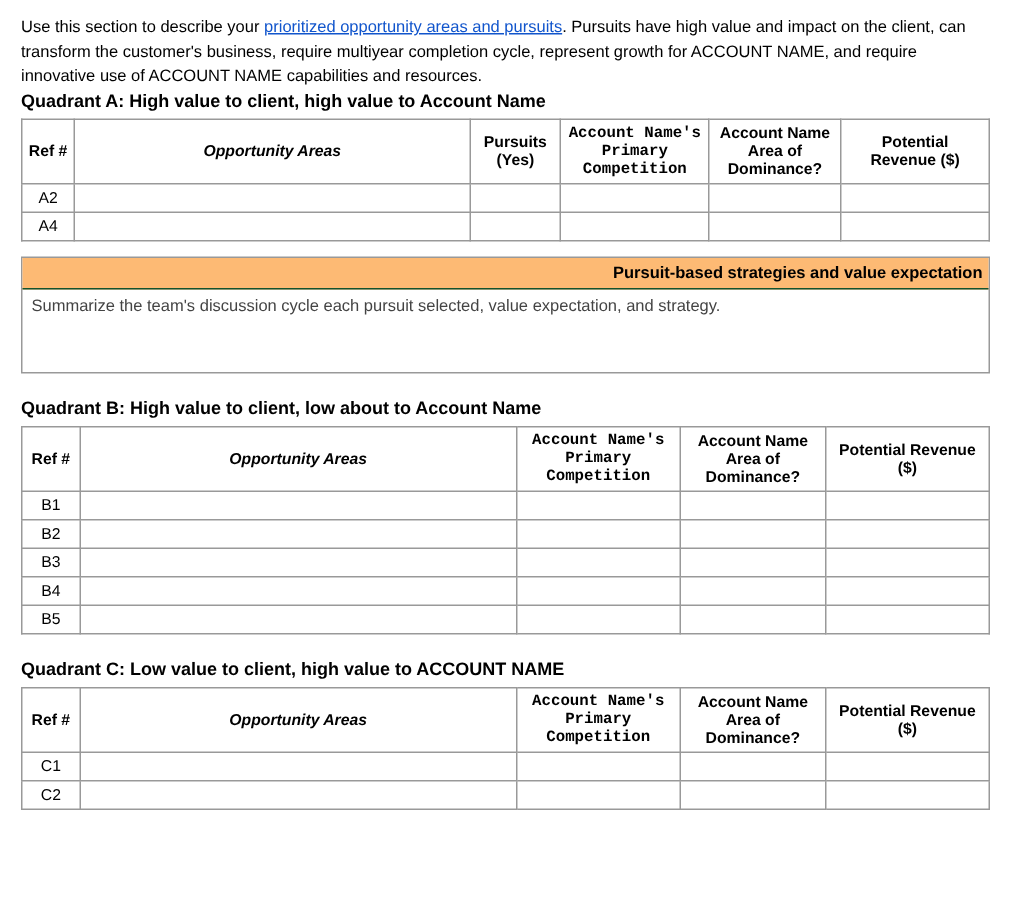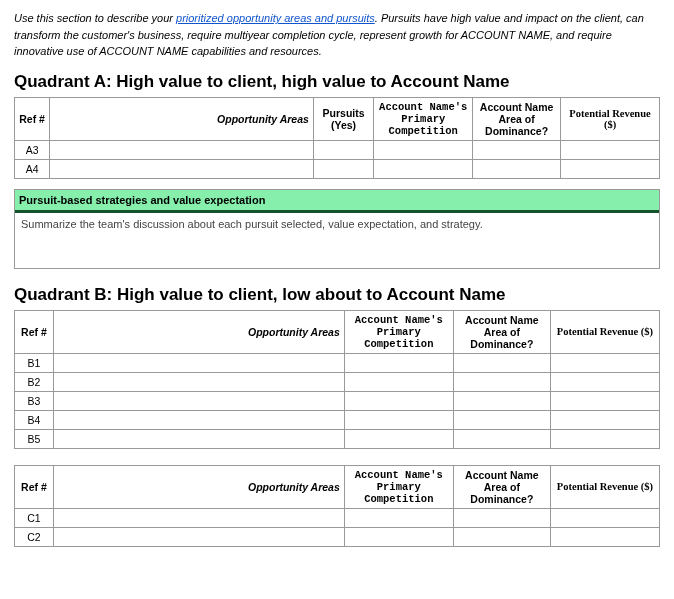--- a/index.html
+++ b/index.html
@@ -7,66 +7,64 @@
       font-family: Arial, sans-serif;
       font-size: 11px;
       color: #000;
       background: #fff;
       padding: 10px 14px;
       width: 674px;
     }
     .intro-text {
       font-size: 11px;
       line-height: 1.5;
-      margin-bottom: 12px;
-      font-style: italic;
     }
     .intro-text span.highlight {
       color: #1155cc;
       text-decoration: underline;
     }
     .section-title {
-      font-size: 17px;
+      font-size: 12px;
       font-weight: bold;
       margin-bottom: 5px;
     }
     table {
       width: 100%;
       border-collapse: collapse;
       margin-bottom: 10px;
       font-size: 10.5px;
     }
     table th, table td {
       border: 1px solid #999;
       padding: 3px 4px;
       vertical-align: middle;
       text-align: center;
     }
     table th {
       background: #fff;
       font-weight: bold;
     }
     .col-ref { width: 32px; }
-    .col-opp { width: 240px; text-align: right; }
+    .col-opp { width: 240px; text-align: center; }
     .col-pursuit { width: 55px; }
     .col-primary { width: 90px; font-family: Liberation Mono, monospace; }
     .col-dominance { width: 80px; }
-    .col-revenue { width: 90px; font-family: Liberation Serif, serif; }
+    .col-revenue { width: 90px; }
     .data-row td { height: 18px; }
     .pursuit-box {
       border: 1px solid #999;
       margin-bottom: 14px;
     }
     .pursuit-box-header {
-      background: #86efac;
-      text-align: left;
+      background: #fdba74;
+      text-align: right;
       font-weight: bold;
       font-size: 11px;
       padding: 4px;
-      border-bottom: 3px solid #14532d;
+      border-bottom: 1px solid #14532d;
     }
     .pursuit-box-body {
       padding: 5px 6px;
       min-height: 55px;
       font-size: 11px;
       color: #444;
     }
     .quadrant-section {
       margin-bottom: 16px;
     }
@@ -86,41 +84,41 @@
     <th class="col-ref">Ref #</th>
     <th class="col-opp" style="font-style:italic;">Opportunity Areas</th>
     <th class="col-pursuit">Pursuits (Yes)</th>
     <th class="col-primary">Account Name's Primary Competition</th>
     <th class="col-dominance">Account Name Area of Dominance?</th>
     <th class="col-revenue">Potential Revenue ($)</th>
   </tr>
       </thead>
     <tbody>
       <tr class="data-row">
-          <td>A3</td>
+          <td>A2</td>
           <td></td>
           <td></td>
           <td></td>
           <td></td>
           <td></td>
         </tr>
       <tr class="data-row">
           <td>A4</td>
           <td></td>
           <td></td>
           <td></td>
           <td></td>
           <td></td>
         </tr>
     </tbody>
   </table>
 
   <div class="pursuit-box">
     <div class="pursuit-box-header">Pursuit-based strategies and value expectation</div>
-    <div class="pursuit-box-body">Summarize the team's discussion about each pursuit selected, value expectation, and strategy.</div>
+    <div class="pursuit-box-body">Summarize the team's discussion cycle each pursuit selected, value expectation, and strategy.</div>
   </div>
 </div>
 
 <div class="quadrant-section">
   <div class="section-title">Quadrant B: High value to client, low about to Account Name</div>
   <table>
     <thead>
       <tr>
     <th class="col-ref" rowspan="2">Ref #</th>
     <th class="col-opp" rowspan="2" style="font-style:italic;">Opportunity Areas</th>
@@ -163,20 +161,21 @@
           <td></td>
           <td></td>
           <td></td>
           <td></td>
         </tr>
     </tbody>
   </table>
 </div>
 
 <div class="quadrant-section">
+  <div class="section-title">Quadrant C: Low value to client, high value to ACCOUNT NAME</div>
   <table>
     <thead>
       <tr>
     <th class="col-ref" rowspan="2">Ref #</th>
     <th class="col-opp" rowspan="2" style="font-style:italic;">Opportunity Areas</th>
     <th class="col-primary" rowspan="2">Account Name's Primary Competition</th>
     <th class="col-dominance" rowspan="2">Account Name Area of Dominance?</th>
     <th class="col-revenue" rowspan="2">Potential Revenue ($)</th>
   </tr>
     </thead>

